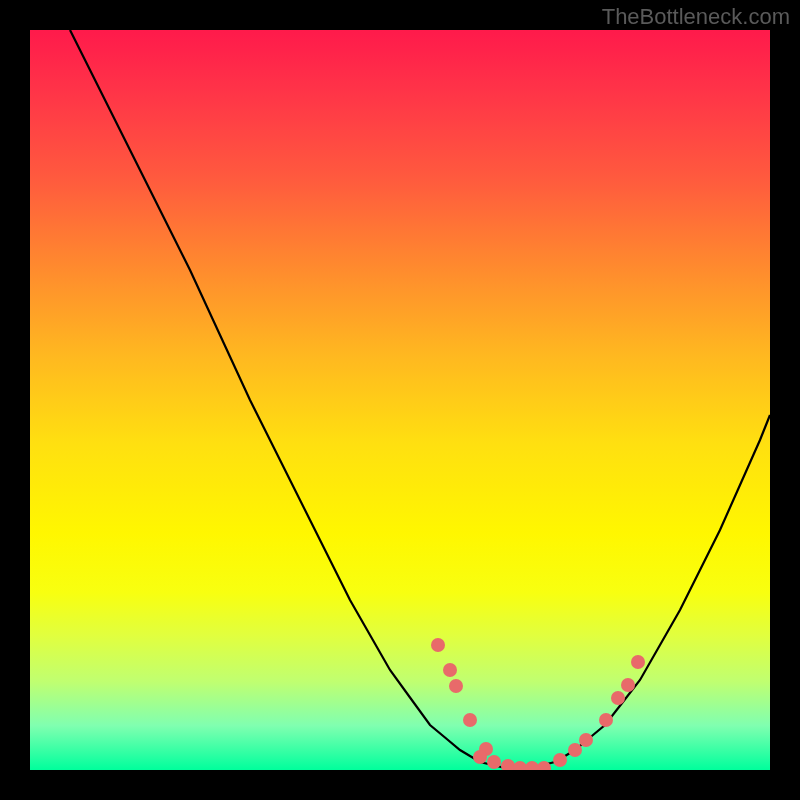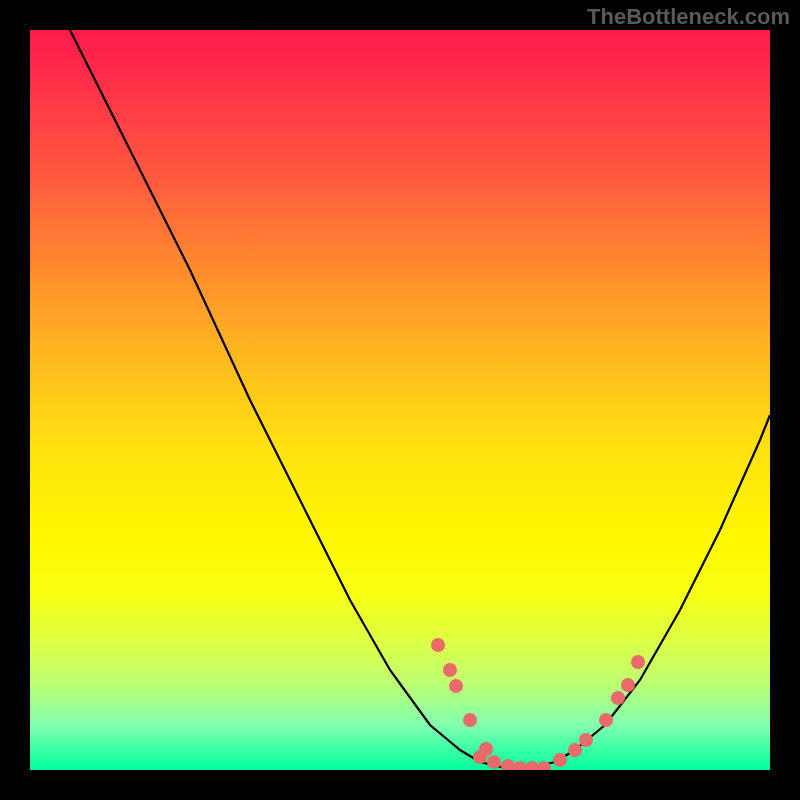--- a/index.html
+++ b/index.html
@@ -10,21 +10,21 @@
       position: relative;
       font-family: Arial, sans-serif;
       overflow: hidden;
     }
     .watermark {
       position: absolute;
       top: 4px;
       right: 10px;
       color: #5a5a5a;
       font-size: 22px;
-      font-weight: 700;
+      font-weight: 400;
       z-index: 10;
     }
     .plot-area {
       position: absolute;
       top: 30px;
       left: 30px;
       width: 740px;
       height: 740px;
     }
     .gradient-bg {

